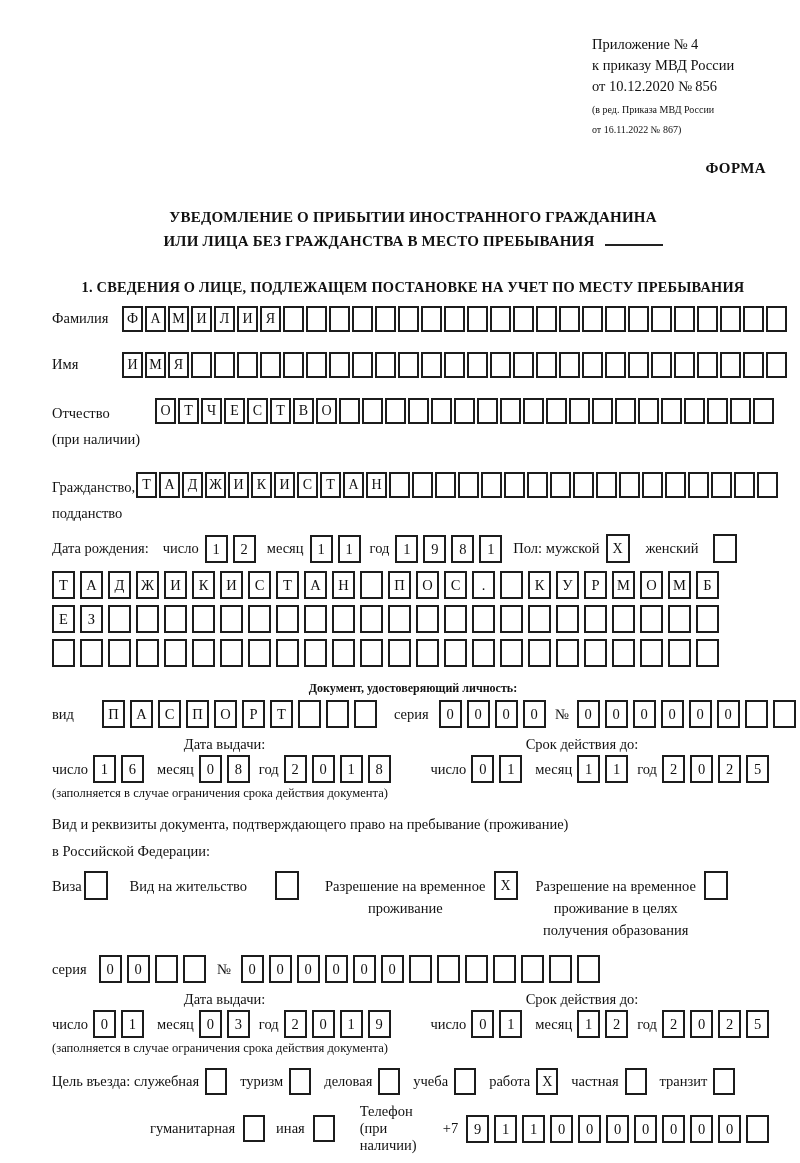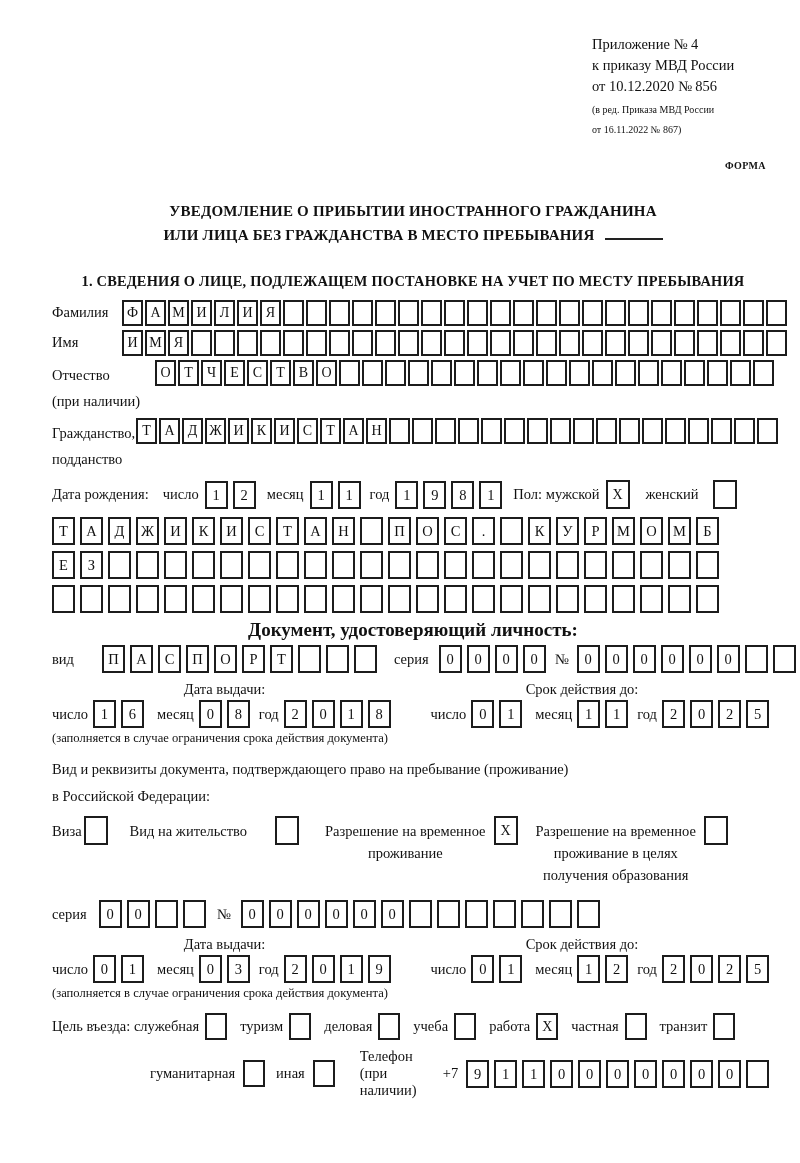--- a/index.html
+++ b/index.html
@@ -6,50 +6,50 @@
   body{
     width:800px;height:1163px;overflow:hidden;color:#111;
     font-family:"Liberation Serif","DejaVu Serif",serif;
     font-size:14.5px;
   }
   .page{padding:34px 26px 0 52px;position:relative;}
 
   
   .appendix{margin-left:540px;line-height:21px;}
   .appendix .rev{font-size:10px;margin-top:3px;line-height:20px;}
-  .forma{font-weight:bold;text-align:right;padding-right:8px;margin-top:20px;font-size:10px;letter-spacing:.4px;}
+  .forma{font-weight:bold;text-align:right;padding-right:8px;margin-top:20px;font-size:15px;letter-spacing:.4px;}
 
   .title{font-weight:bold;text-align:center;font-size:15px;line-height:24px;margin-top:28px;letter-spacing:.2px;}
   .blank-line{display:inline-block;width:58px;border-bottom:2.5px solid #222;height:12px;margin-left:10px;}
   .sec-heading{font-weight:bold;text-align:center;font-size:14.4px;margin-top:26px;letter-spacing:.2px;}
 
   
   .boxes{display:flex;flex-wrap:nowrap;}
   .box{
     display:inline-block;box-sizing:border-box;flex:0 0 auto;
     width:21px;height:26px;border:2px solid #1c1c1c;margin-right:2px;
     text-align:center;font-size:14px;line-height:22px;background:#fff;
   }
   .lg .box{width:23px;height:28px;margin-right:5px;line-height:24px;font-size:14.5px;}
   .cbx .box{width:24px;height:29px;line-height:25px;margin-right:0;}
   .pbx .box{width:22px;height:27px;margin-right:3px;line-height:23px;}
 
-  .row{display:flex;align-items:flex-start;margin-top:4px;}
+  .row{display:flex;align-items:flex-start;margin-top:20px;}
   .lbl{flex:0 0 auto;padding-top:4px;}
   .w70{width:70px;} .w84{width:84px;} .w103{width:103px;}
   .multiline{line-height:26px;padding-top:2px;}
   .mt10{margin-top:10px;}
 
   .inlinerow{display:flex;align-items:center;margin-top:8px;}
   .inlinerow .t{padding:0 6px 0 0;font-family:Liberation Serif, serif;}
 
   .bp-labels{width:102px;line-height:28px;padding-top:2px;flex:0 0 auto;}
   .bp-rows .boxes{margin-bottom:6px;}
 
-  .center-bold{text-align:center;font-weight:bold;font-size:19px;}
+  .center-bold{text-align:center;font-weight:bold;margin-top:8px;font-size:12px;}
 
   .dhead{display:flex;margin-top:8px;}
   .dhead .h1{width:345px;text-align:center;}
   .dhead .h2{width:370px;text-align:center;}
   .drow{display:flex;align-items:center;margin-top:2px;}
   .dgroup{display:flex;align-items:center;}
   .dgroup .t{padding-right:5px;}
   .gap60{width:62px;}
   .note{font-size:12.6px;margin-top:3px;padding-right:0;}
 

